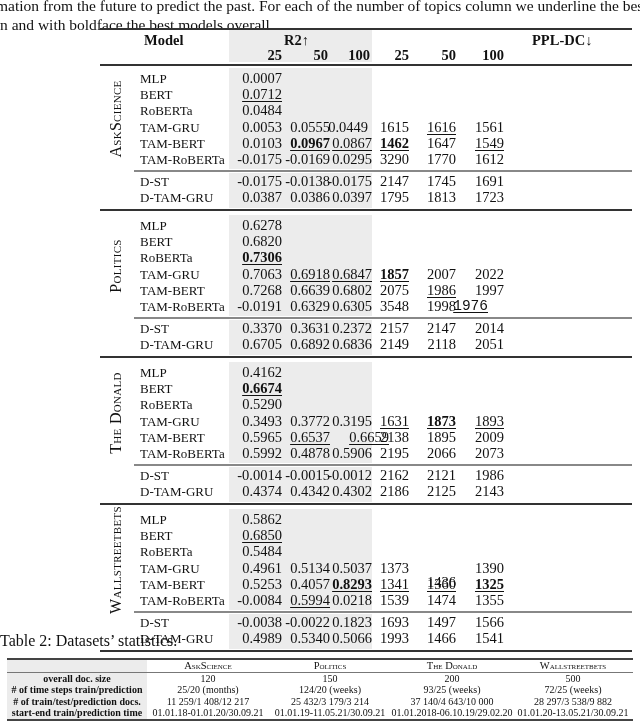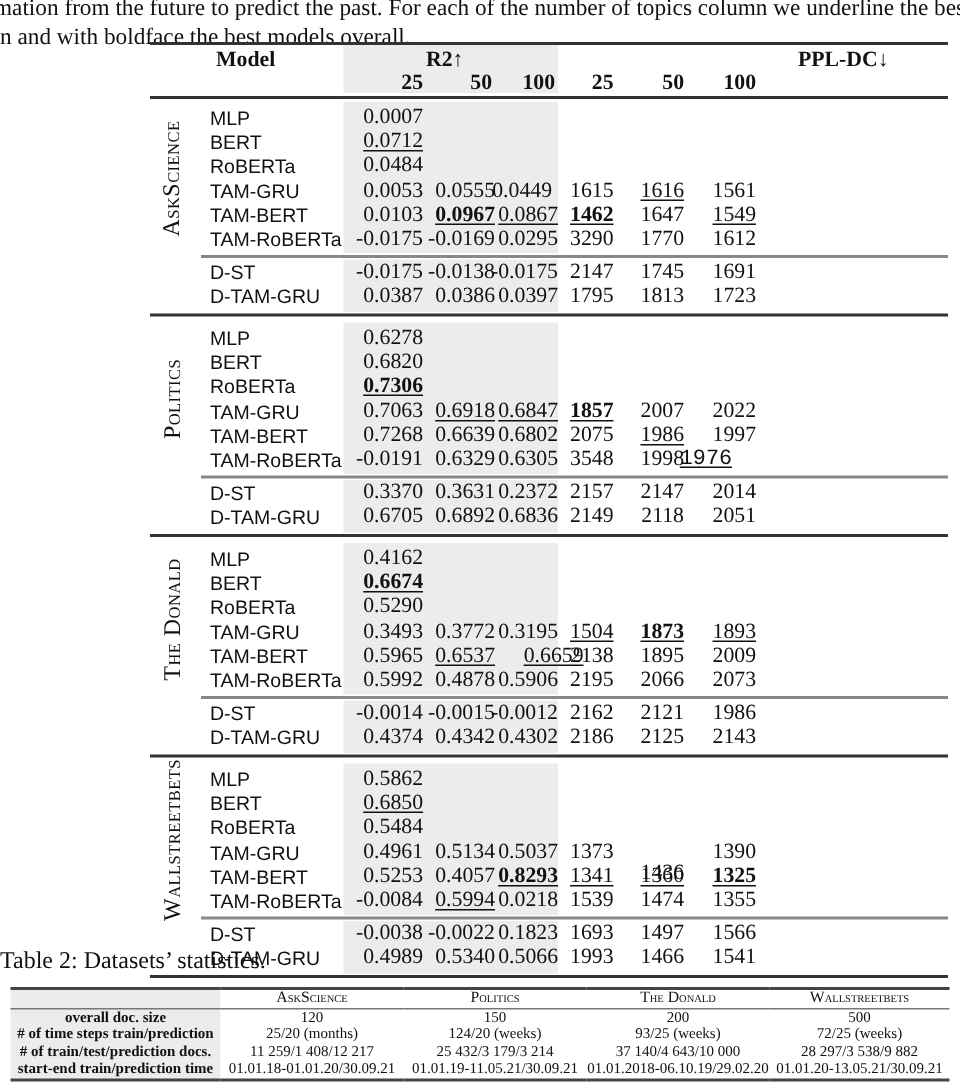--- a/index.html
+++ b/index.html
@@ -8,21 +8,21 @@
   .intro div { height:19px; }
   .intro .l1 { margin-left:-4px; }
 
   
   .t1 { position:absolute; left:100px; top:28px; width:532px; }
   .rule { position:absolute; left:0; width:532px; background:#333; }
   .hdr { position:absolute; left:0; top:0; width:532px; height:30px; }
   .shade-col { position:absolute; left:129px; width:143px; background:#ececec; }
   .hcell { position:absolute; font-weight:bold; font-size:14.5px; line-height:16px; }
   .num { font-size:14.5px; line-height:16.2px; position:absolute; text-align:right; }
-  .mono { font-family:Liberation Sans, sans-serif; font-size:13px; position:absolute; line-height:16.2px; }
+  .mono { font-family:Liberation Serif, serif; font-size:13px; position:absolute; line-height:16.2px; }
   .group { position:absolute; left:0; width:532px; }
   .glabel { position:absolute; left:-4px; width:40px; display:flex; align-items:center; justify-content:center; }
   .glabel span { display:inline-block; transform:rotate(-90deg); white-space:nowrap; font-size:16px; font-variant:small-caps; letter-spacing:0.3px; }
   .u { text-decoration:underline; text-underline-offset:2px; }
   .b { font-weight:bold; }
   .midrule { position:absolute; left:34px; width:498px; height:2px; background:#888; }
 
   .caption2 { position:absolute; top:632px; left:0; width:640px; text-align:left; font-size:16px; }
   
   .t2 { position:absolute; left:7px; top:658px; width:626px; font-size:10px; font-family:"Liberation Serif", serif; }
@@ -210,21 +210,21 @@
         <div class="num" style="left: 364px; width: 40px; top: 18.2px;"></div>
         <div class="mono" style="left: 40px; top: 35.4px;">RoBERTa</div>
         <div class="num" style="left: 112px; width: 70px; top: 34.4px;">0.5290</div>
         <div class="num" style="left: 269px; width: 40px; top: 34.4px;"></div>
         <div class="num" style="left: 160px; width: 70px; top: 34.4px;"></div>
         <div class="num" style="left: 316px; width: 40px; top: 34.4px;"></div>
         <div class="num" style="left: 202px; width: 70px; top: 34.4px;"></div>
         <div class="num" style="left: 364px; width: 40px; top: 34.4px;"></div>
         <div class="mono" style="left: 40px; top: 51.6px;">TAM-GRU</div>
         <div class="num" style="left: 112px; width: 70px; top: 50.6px;">0.3493</div>
-        <div class="num u" style="left: 269px; width: 40px; top: 50.6px;">1504</div>
+        <div class="num u" style="left: 269px; width: 40px; top: 50.6px;">1631</div>
         <div class="num" style="left: 160px; width: 70px; top: 50.6px;">0.3772</div>
         <div class="num u b" style="left: 316px; width: 40px; top: 50.6px;">1873</div>
         <div class="num" style="left: 202px; width: 70px; top: 50.6px;">0.3195</div>
         <div class="num u" style="left: 364px; width: 40px; top: 50.6px;">1893</div>
         <div class="mono" style="left: 40px; top: 67.8px;">TAM-BERT</div>
         <div class="num" style="left: 112px; width: 70px; top: 66.8px;">0.5965</div>
         <div class="num" style="left: 269px; width: 40px; top: 66.8px;">2138</div>
         <div class="num u" style="left: 160px; width: 70px; top: 66.8px;">0.6537</div>
         <div class="num" style="left: 316px; width: 40px; top: 66.8px;">1895</div>
         <div class="num u" style="left: 202px; width: 70px; top: 66.8px; padding-left: 17px;">0.6659</div>

